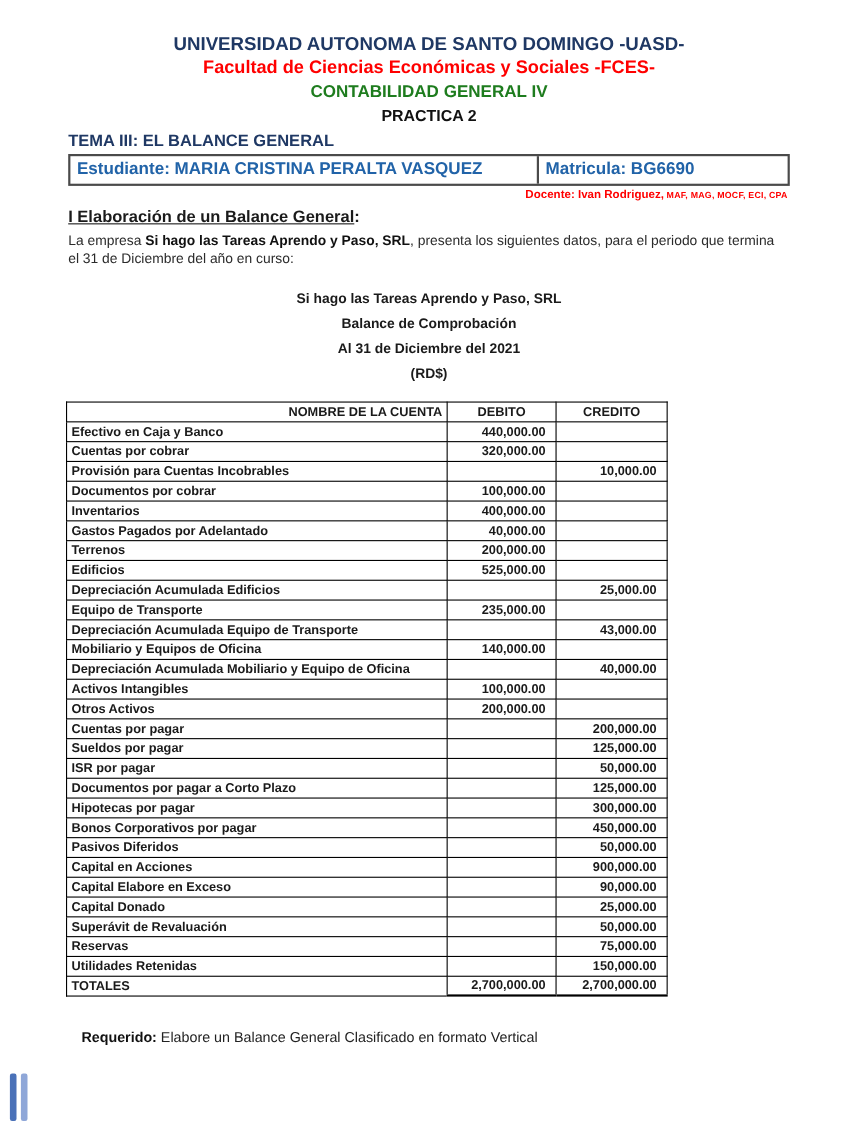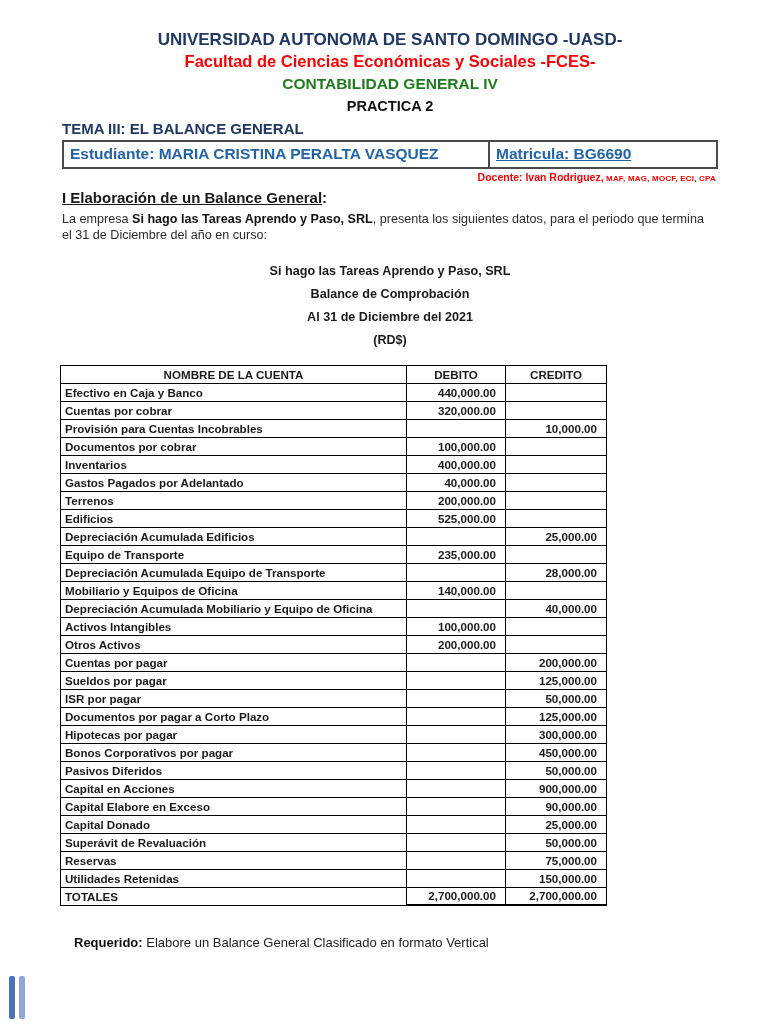--- a/index.html
+++ b/index.html
@@ -17,41 +17,41 @@
   .t-fac{color:var(--red);font-weight:bold;font-size:16.5px;}
   .t-course{color:var(--green);font-weight:bold;font-size:15.5px;margin-top:1px;}
   .t-pract{color:#111;font-weight:bold;font-size:14.5px;margin-top:2px;text-align:center;}
 
   .topic{color:var(--navy);font-weight:bold;font-size:15px;margin-top:4px;text-align:left;}
 
   
   .student-box{display:flex;border:2px solid var(--box-border);margin-top:3px;height:29px;align-items:center;}
   .student-box .cell{color:var(--blue);font-weight:bold;font-size:15.5px;white-space:nowrap;padding:0 6px;}
   .student-box .cell.name{width:426px;border-right:2px solid var(--box-border);height:100%;display:flex;align-items:center;}
-  .student-box .cell.matricula{flex:1;text-decoration:underline;}
+  .student-box .cell.matricula{flex:1;}
 
   .docente-line{text-align:right;color:var(--red);font-weight:bold;font-size:10.5px;margin-top:2px;padding-right:2px;}
   .docente-line .creds{font-size:8px;letter-spacing:.2px;}
 
   .section-title{font-size:15px;font-weight:bold;margin-top:6px;}
   .section-title .u{text-decoration:underline;}
 
   .intro{font-size:12.6px;line-height:1.32;margin-top:5px;color:#2b2b2b;max-width:652px;}
   .intro b{color:#111;}
 
   .statement-head{text-align:center;font-weight:bold;font-size:12.6px;line-height:1.82;margin-top:16px;}
 
   
   table.tb{border-collapse:collapse;margin-top:13px;margin-left:-2px;table-layout:fixed;width:546px;}
   table.tb th,table.tb td{border:1.4px solid #000;font-size:11.6px;font-weight:bold;height:18px;padding:0 4px;overflow:hidden;white-space:nowrap;}
   table.tb col.c-name{width:346px;}
   table.tb col.c-deb{width:99px;}
   table.tb col.c-cred{width:101px;}
   table.tb th{text-align:center;}
-  table.tb th.h-name{text-align:center;}
+  table.tb th.h-name{text-align:right;}
   table.tb td.name{text-align:left;}
   table.tb td.num{text-align:right;padding-right:9px;}
   table.tb tr.totals td{border-top:1.6px solid #000;}
   table.tb tr.totals td.num{border-bottom:2.6px solid #000;}
 
   .required{font-size:13px;margin-top:29px;color:#222;}
   .required b{color:#111;padding-left:12px;}
 
   
   .corner-bars{position:absolute;left:9px;top:976px;display:flex;gap:4px;}
@@ -151,21 +151,21 @@
           <td class="num">25,000.00</td>
         </tr>
         <tr>
           <td class="name">Equipo de Transporte</td>
           <td class="num">235,000.00</td>
           <td class="num">&nbsp;</td>
         </tr>
         <tr>
           <td class="name">Depreciación Acumulada Equipo de Transporte</td>
           <td class="num">&nbsp;</td>
-          <td class="num">28,000.00</td>
+          <td class="num">43,000.00</td>
         </tr>
         <tr>
           <td class="name">Mobiliario y Equipos de Oficina</td>
           <td class="num">140,000.00</td>
           <td class="num">&nbsp;</td>
         </tr>
         <tr>
           <td class="name">Depreciación Acumulada Mobiliario y Equipo de Oficina</td>
           <td class="num">&nbsp;</td>
           <td class="num">40,000.00</td>

